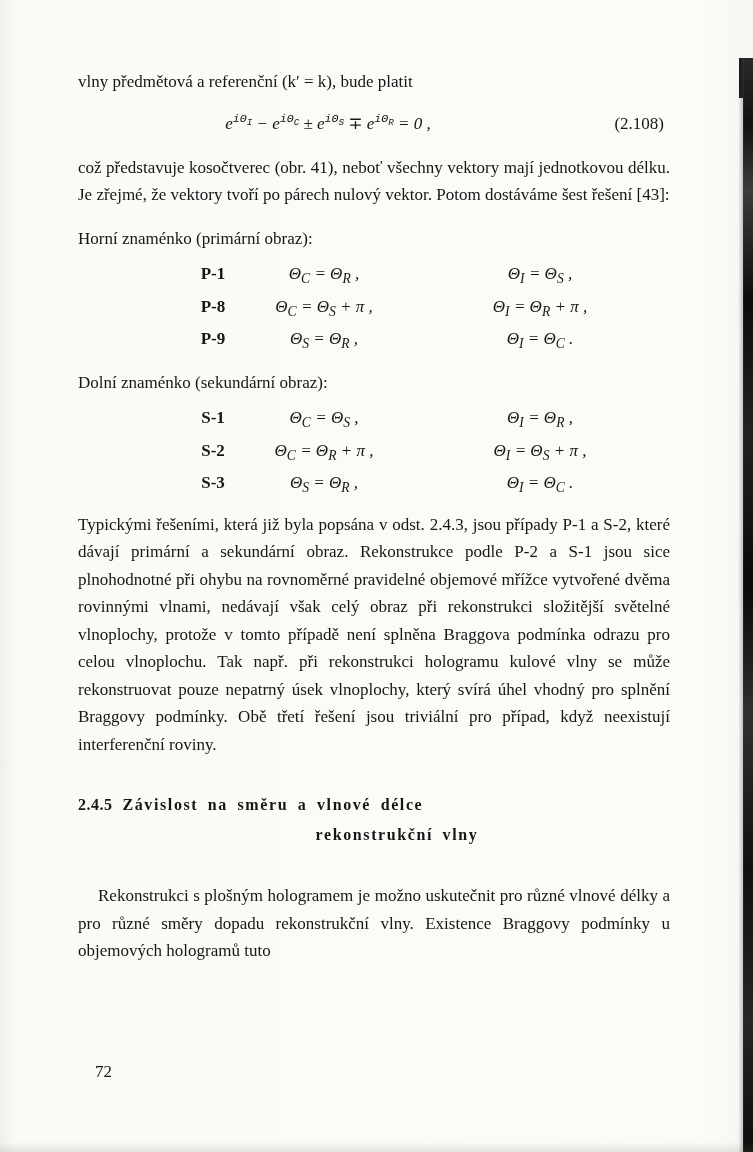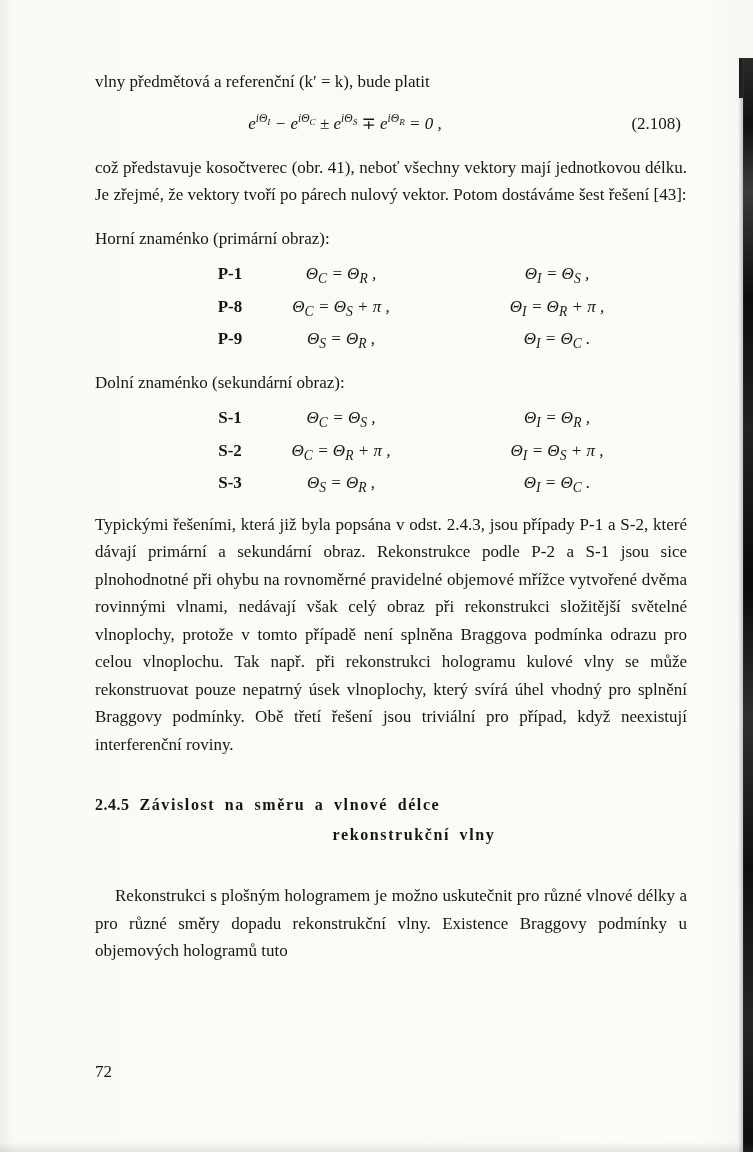--- a/index.html
+++ b/index.html
@@ -51,21 +51,21 @@
   }
   .bottom-shade {
     position: absolute;
     left: 0; bottom: 0;
     width: 753px; height: 10px;
     background: linear-gradient(180deg, rgba(0,0,0,0) 0%, rgba(120,120,115,0.18) 100%);
   }
 
   .content {
     position: absolute;
-    left: 95px;
+    left: 78px;
     top: 68px;
     width: 592px;
     font-size: 17px;
     line-height: 27.5px;
   }
   .body-text {
     text-align: justify;
     margin: 0;
   }
   .intro-line {
@@ -85,20 +85,21 @@
   }
   .eq-number {
     position: absolute;
     right: 6px;
     top: 0;
     font-style: normal;
   }
   sup {
     font-size: 0.68em;
     line-height: 0;
+    font-family: Liberation Mono, monospace;
   }
   sub {
     font-size: 0.8em;
     line-height: 0;
   }
   .centered-sub {
     text-align: left;
     margin: 16px 0 8px 0;
   }
   .sol-block {

